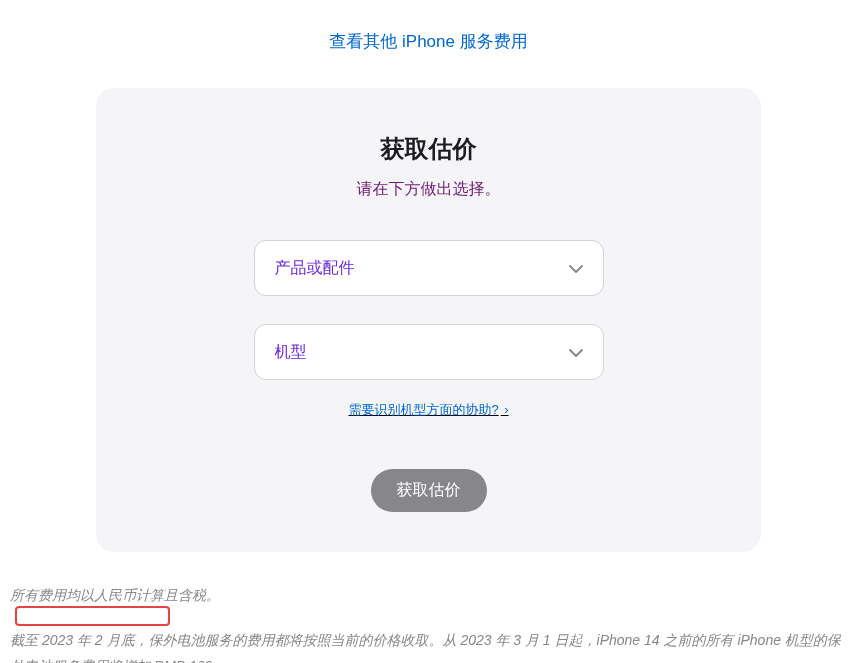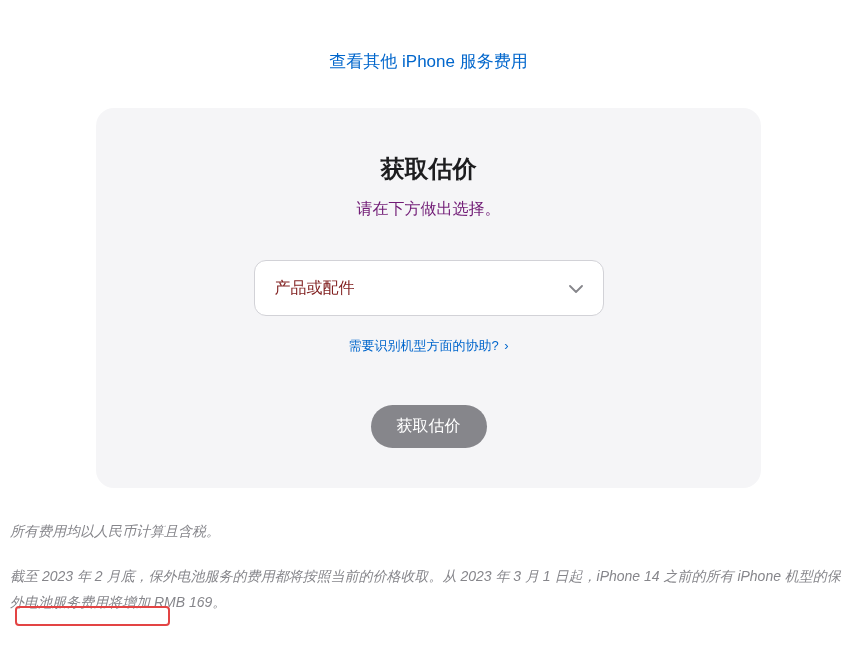--- a/index.html
+++ b/index.html
@@ -10,21 +10,20 @@
     body {
       font-family: -apple-system, BlinkMacSystemFont, "Segoe UI", Helvetica, Arial, sans-serif;
       background: #ffffff;
       width: 857px;
       height: 663px;
       overflow: hidden;
     }
     .top-link {
       text-align: center;
       padding: 30px 0 20px 0;
-      margin-top: 20px;
     }
     .top-link a {
       color: #0066cc;
       text-decoration: none;
       font-size: 17px;
     }
     .card {
       background: #f5f5f7;
       border-radius: 18px;
       margin: 15px auto 0 auto;
@@ -50,31 +49,32 @@
       background: #ffffff;
       border: 1px solid #d2d2d7;
       border-radius: 12px;
       height: 56px;
       display: flex;
       align-items: center;
       padding: 0 20px;
       cursor: pointer;
     }
     .select-box .placeholder {
-      color: #7f1d1d;
+      color: #6d28d9;
       font-size: 16px;
       text-align: left;
       flex: 1;
     }
     .select-box .chevron {
       color: #86868b;
     }
     .help-link {
       margin-top: -8px;
       margin-bottom: 50px;
+      text-decoration: underline;
     }
     .help-link a {
       color: #0066cc;
       text-decoration: none;
       font-size: 13px;
     }
     .help-link .arrow {
       color: #0066cc;
       font-size: 13px;
       margin-left: 2px;
@@ -122,20 +122,28 @@
 
   <div class="select-box">
     <span class="placeholder">产品或配件</span>
     <span class="chevron">
       <svg width="14" height="8" viewBox="0 0 14 8" fill="none">
         <path d="M1 1L7 7L13 1" stroke="#86868b" stroke-width="1.8" stroke-linecap="round" stroke-linejoin="round"></path>
       </svg>
     </span>
   </div>
 
+  <div class="select-box">
+    <span class="placeholder">机型</span>
+    <span class="chevron">
+      <svg width="14" height="8" viewBox="0 0 14 8" fill="none">
+        <path d="M1 1L7 7L13 1" stroke="#86868b" stroke-width="1.8" stroke-linecap="round" stroke-linejoin="round"></path>
+      </svg>
+    </span>
+  </div>
 
   <div class="help-link">
     <a href="#">
       <span>需要识别机型方面的协助?</span><span class="arrow"> ›</span>
     </a>
   </div>
 
   <button class="submit-btn">获取估价</button>
 </div>
 

